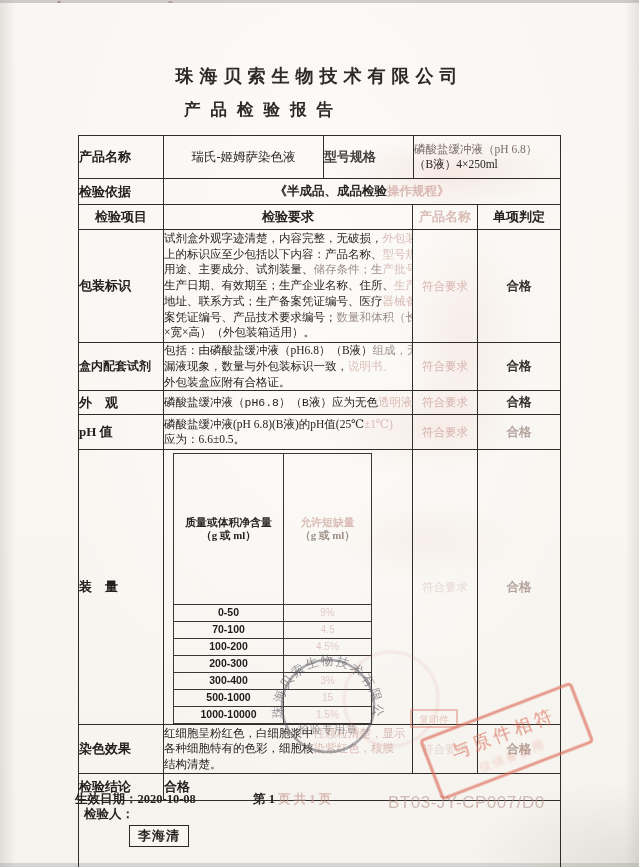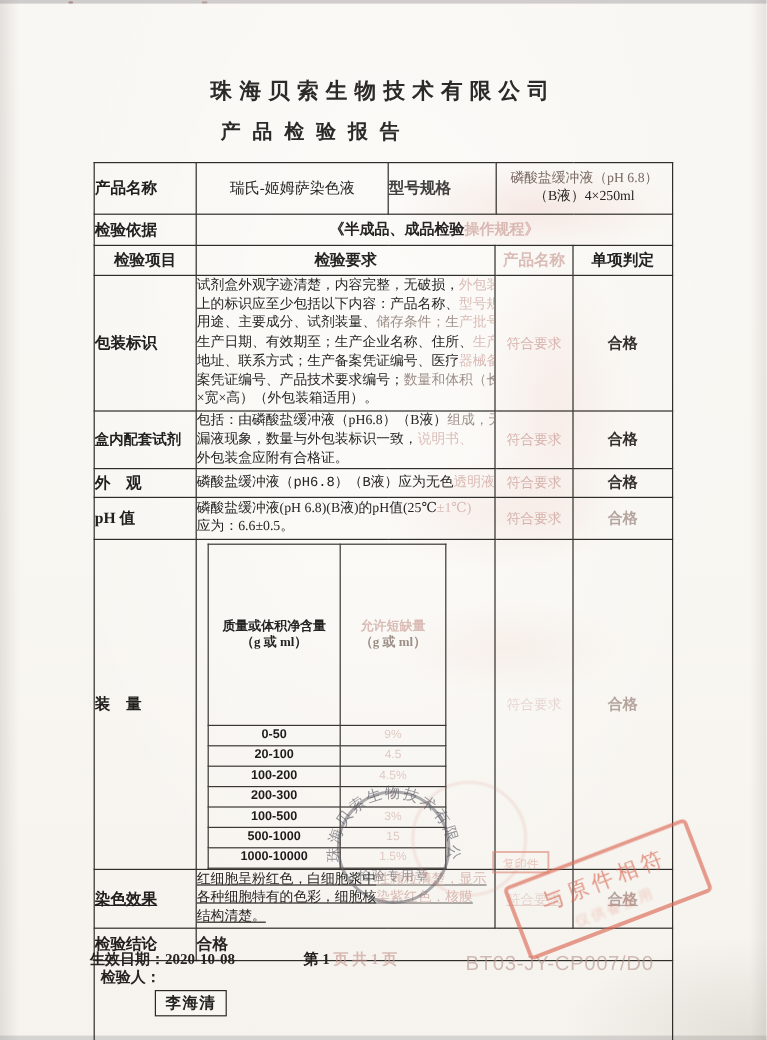--- a/index.html
+++ b/index.html
@@ -56,24 +56,24 @@
   .soft{opacity:.85;}
   .r-top td{height:42px;}
   .r-batch td{height:26px;}
   .r-basis td{height:25px;}
   .r-head td{height:24px;}
   .r-pack td{height:112px;}
   .r-kit td{height:46px;}
   .r-app td{height:23px;font-family:Liberation Mono, monospace;}
   .r-ph td{height:34px;}
   .r-fill td{height:150px;}
-  .r-stain td{height:48px;text-decoration:underline;}
+  .r-stain td{height:48px;}
   .r-concl td{height:26px;}
   .r-insp td{height:86px;}
-  .model-cell{font-size:11.5px;line-height:15px;text-align:center;}
+  .model-cell{font-size:11.5px;line-height:15px;text-align:left;}
   .basis-val{text-align:center;font-size:12.5px;font-weight:600;}
   .concl-val{font-size:13px;font-weight:700;padding-left:9px;text-align:left;}
 
   
   table.ntbl{border-collapse:collapse;margin:3px 0 0 9px;table-layout:fixed;}
   table.ntbl td{border:1.1px solid #3a3734;text-align:center;padding:0;}
   .nth{font-size:10.8px;line-height:13.5px;height:30px;font-weight:600;}
   .nrow td{height:16px;}
   .rng{font-family:"Liberation Sans","DejaVu Sans",sans-serif;font-size:10.5px;font-weight:700;color:#1e1c1a;}
   .allow{font-family:"Liberation Sans","DejaVu Sans",sans-serif;font-size:10px;color:#c5938c;opacity:.45;}
@@ -213,33 +213,33 @@
             <td class="nth">
               <div class="fade">允许短缺量</div>
                     <div class="dim">（g 或 ml）</div>
             </td>
           </tr>
           <tr class="nrow">
             <td class="rng">0-50</td>
             <td class="allow">9%</td>
                 </tr>
           <tr class="nrow">
-            <td class="rng">20-100</td>
+            <td class="rng">70-100</td>
             <td class="allow">4.5</td>
                 </tr>
           <tr class="nrow">
             <td class="rng">100-200</td>
             <td class="allow">4.5%</td>
                 </tr>
           <tr class="nrow">
             <td class="rng">200-300</td>
             <td class="allow">9</td>
                 </tr>
           <tr class="nrow">
-            <td class="rng">100-500</td>
+            <td class="rng">300-400</td>
             <td class="allow">3%</td>
                 </tr>
           <tr class="nrow">
             <td class="rng">500-1000</td>
             <td class="allow">15</td>
                 </tr>
           <tr class="nrow">
             <td class="rng">1000-10000</td>
             <td class="allow">1.5%</td>
                 </tr>

